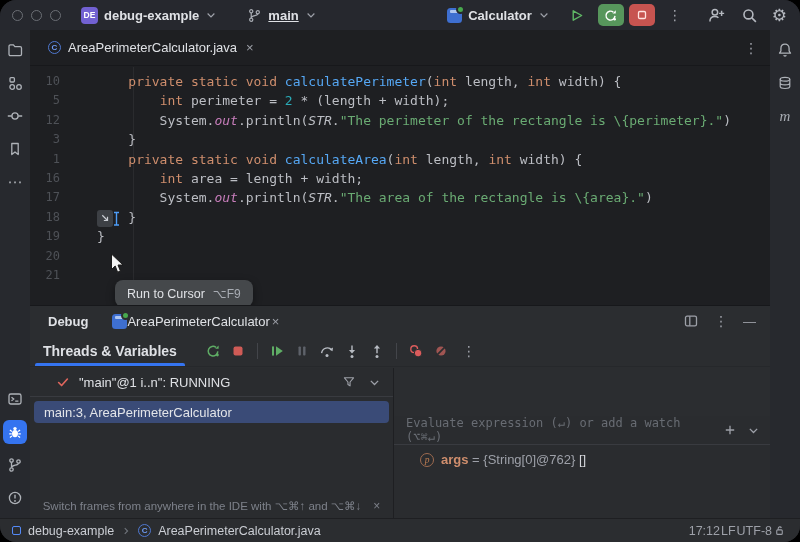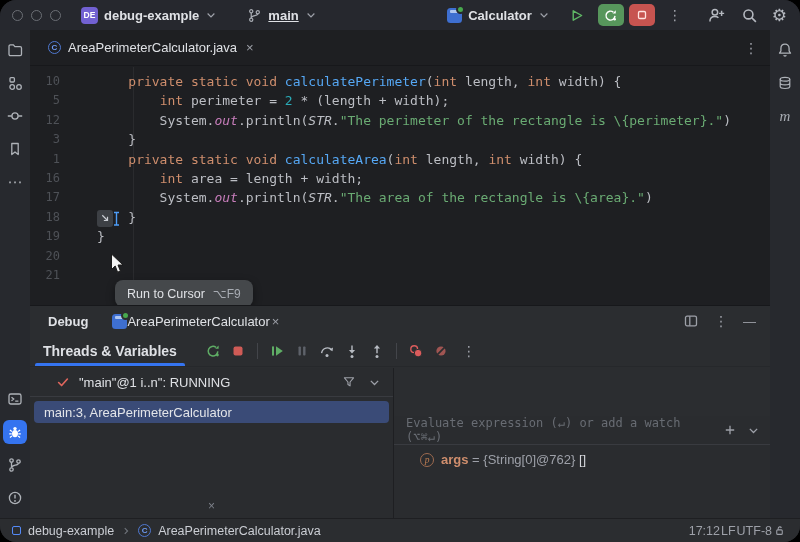--- a/index.html
+++ b/index.html
@@ -422,20 +422,21 @@
               </svg>
             <svg width="13" height="13" viewBox="0 0 16 16">
                 <path d="M3.5 6l4.5 4.5L12.5 6" fill="none" stroke="currentColor" stroke-width="1.6"></path>
               </svg>
           </span>
         </div>
         <div class="frame-row">
           <span>main:3, AreaPerimeterCalculator</span>
         </div>
         <div class="frames-hint">
+          <span>Switch frames from anywhere in the IDE with ⌥⌘↑ and ⌥⌘↓</span>
           <span style="font-size:12px;">×</span>
         </div>
       </div>
       <div class="vdiv"></div>
       <div class="pane-r">
         <div class="eval-row">
           <span class="ph">Evaluate expression (↵) or add a watch (⌥⌘↵)</span>
           <span class="ric">
             <svg width="14" height="14" viewBox="0 0 16 16">
                 <path d="M8 3.2v9.6M3.2 8h9.6" stroke="currentColor" stroke-width="1.5"></path>

